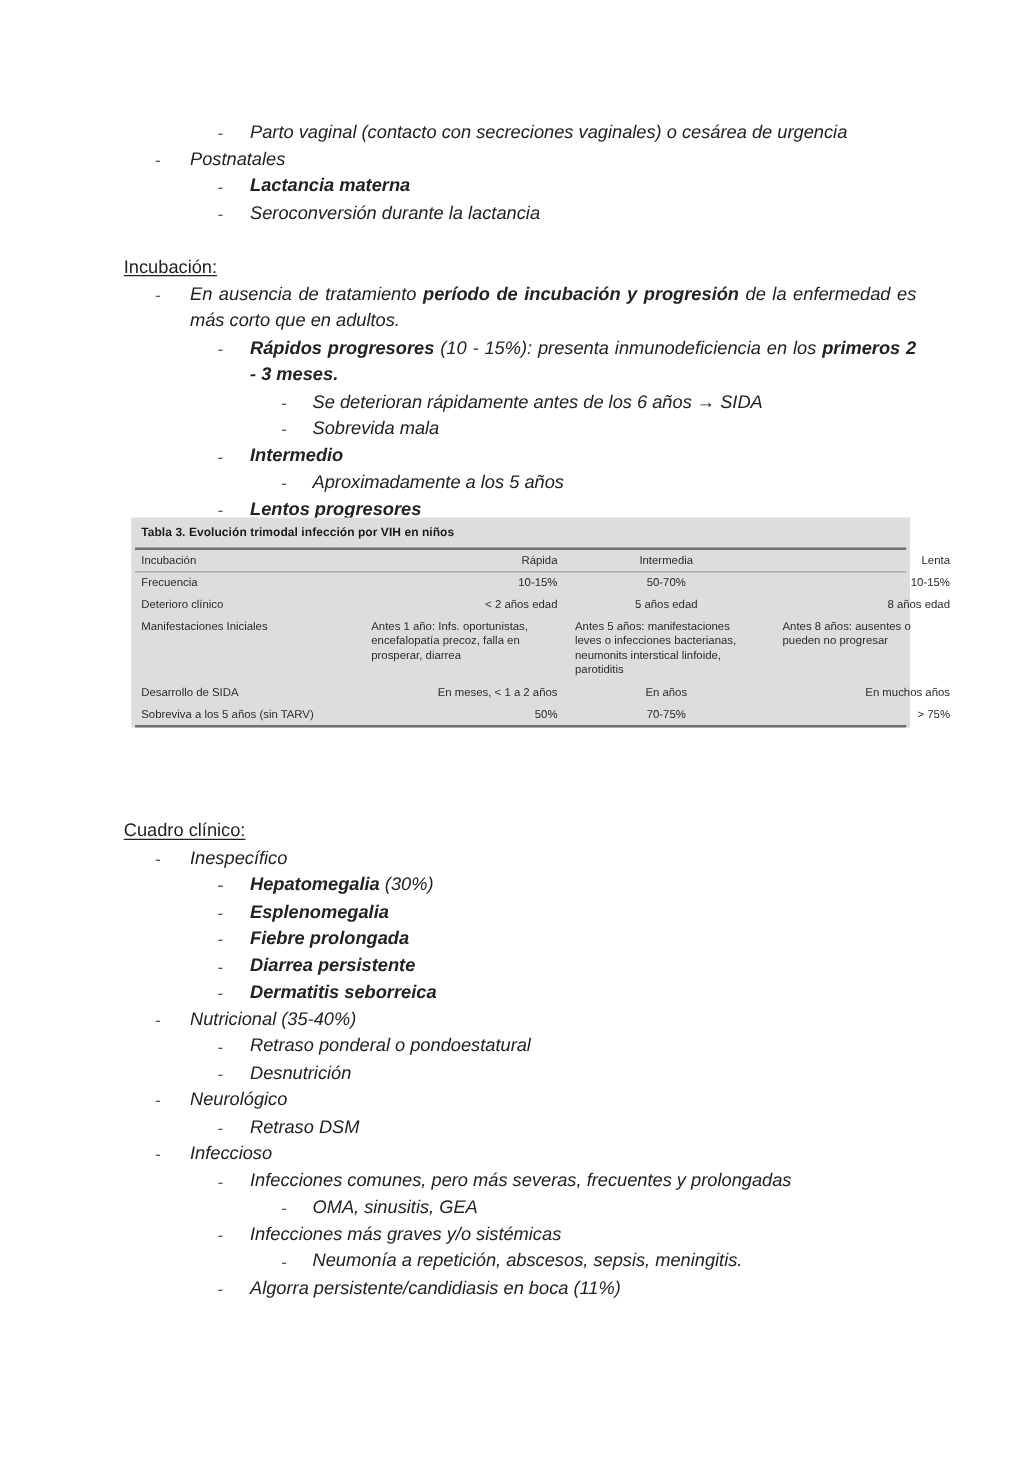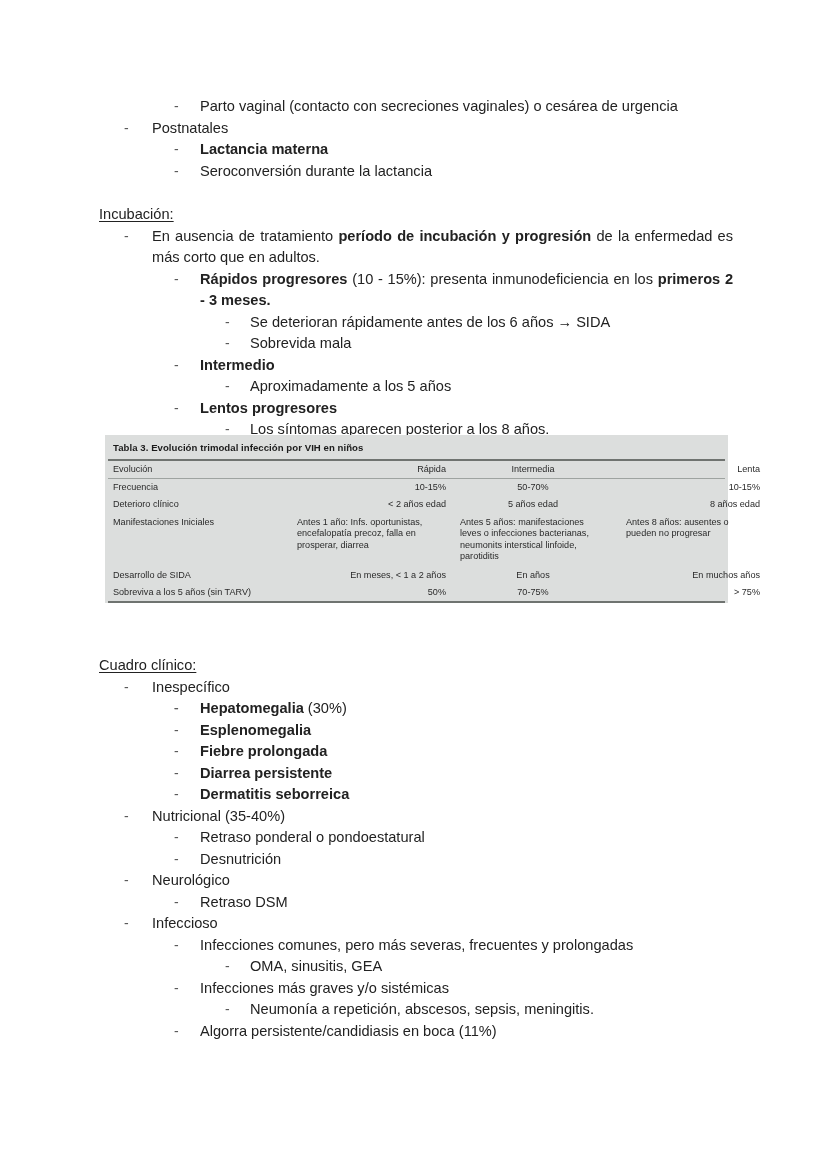--- a/index.html
+++ b/index.html
@@ -39,20 +39,21 @@
   .line .dash {
     position: absolute;
     left: 0;
     top: 0;
     width: 14px;
     color: #5a5a5a;
     font-size: 14px;
   }
   .line .txt {
     display: block;
+    font-style: italic;
   }
 
   
   .lvl1 { padding-left: 53px; }
   .lvl1 .dash { left: 25px; }
 
   .lvl2 { padding-left: 101px; }
   .lvl2 .dash { left: 75px; }
 
   .lvl3 { padding-left: 151px; }
@@ -67,21 +68,21 @@
     color: #222222;
     text-decoration: underline;
     text-underline-offset: 2px;
   }
   .gap-md { height: 22px; }
 
   
   .tbl-wrap {
     position: absolute;
     left: 105px;
-    top: 435px;
+    top: 414px;
     width: 623px;
     background: #dcdedd;
     padding: 0;
     box-sizing: border-box;
   }
   .tbl-title {
     font-size: 9.6px;
     font-weight: bold;
     color: #1b1b1b;
     padding: 7px 0 6px 8px;
@@ -185,21 +186,21 @@
         </div>
       </div>
   </div>
 
   <div class="tbl-wrap">
     <div class="tbl-title">Tabla 3. Evolución trimodal infección por VIH en niños</div>
     <div class="rule-thick"></div>
     <table class="evo">
       <thead>
         <tr class="hdr-row">
-          <th class="c0">Evolución</th>
+          <th class="c0">Incubación</th>
           <th class="c1">Rápida</th>
           <th class="c2">Intermedia</th>
           <th class="c3">Lenta</th>
         </tr>
       </thead>
     </table>
     <div class="rule-thin"></div>
     <table class="evo">
       <tbody id="tbl-body">
           <tr>

